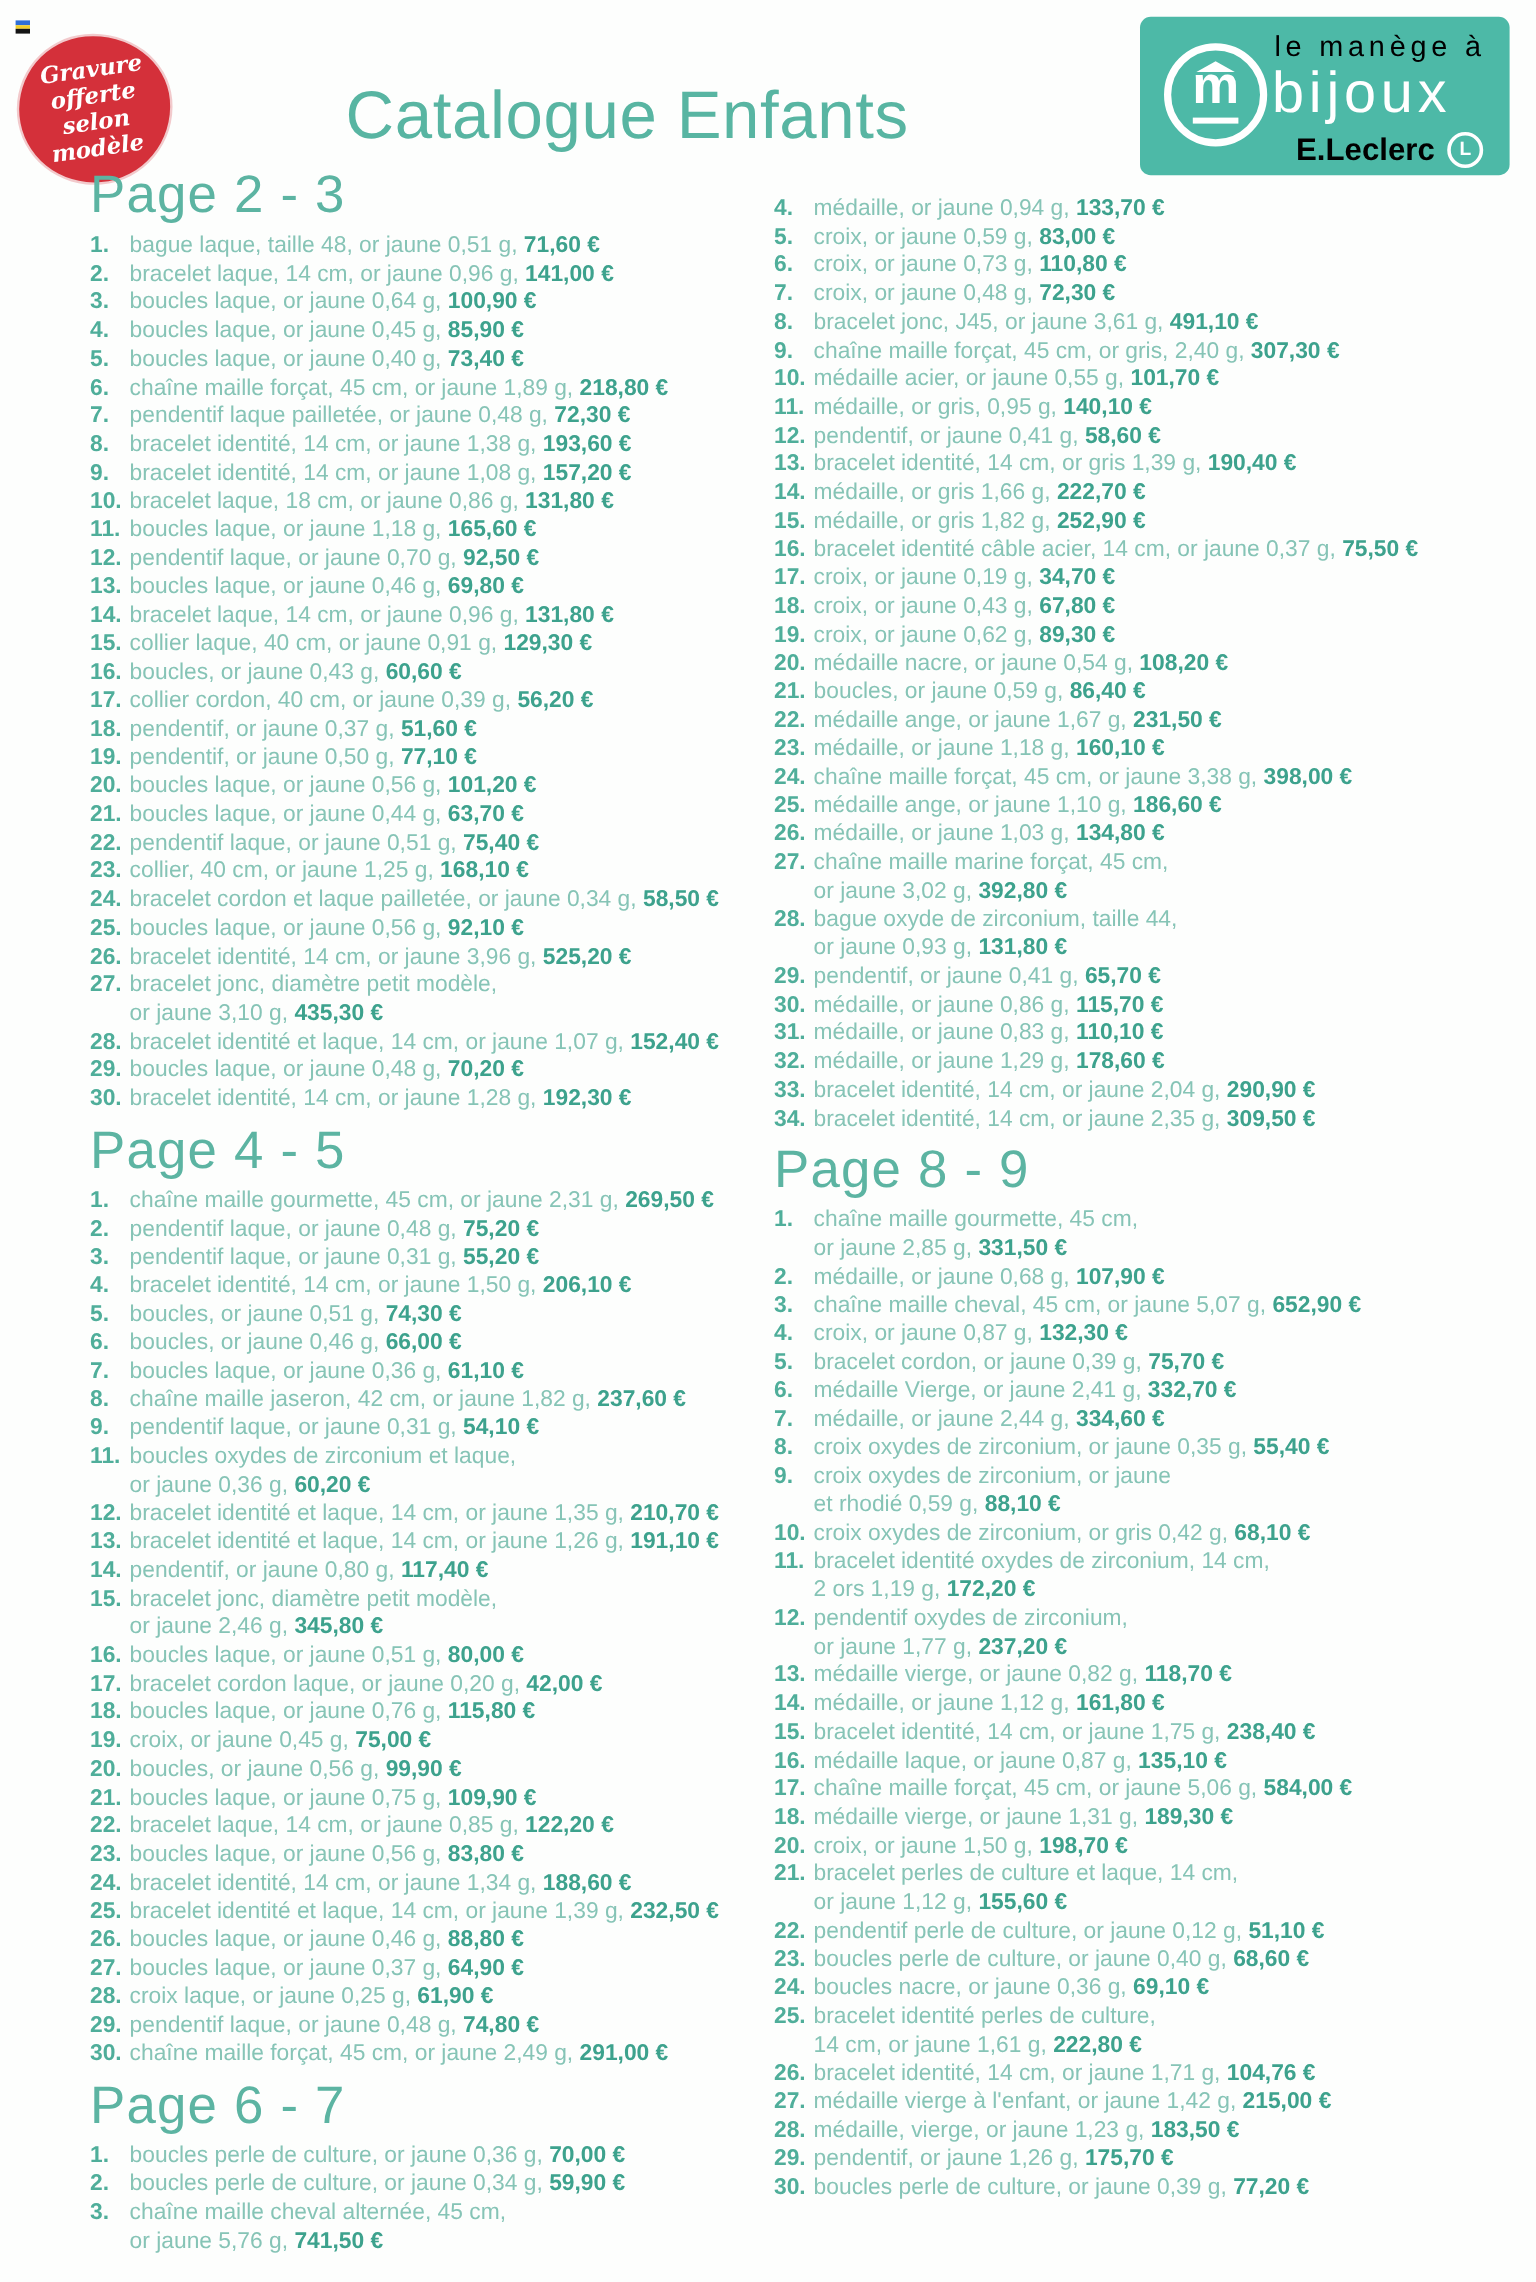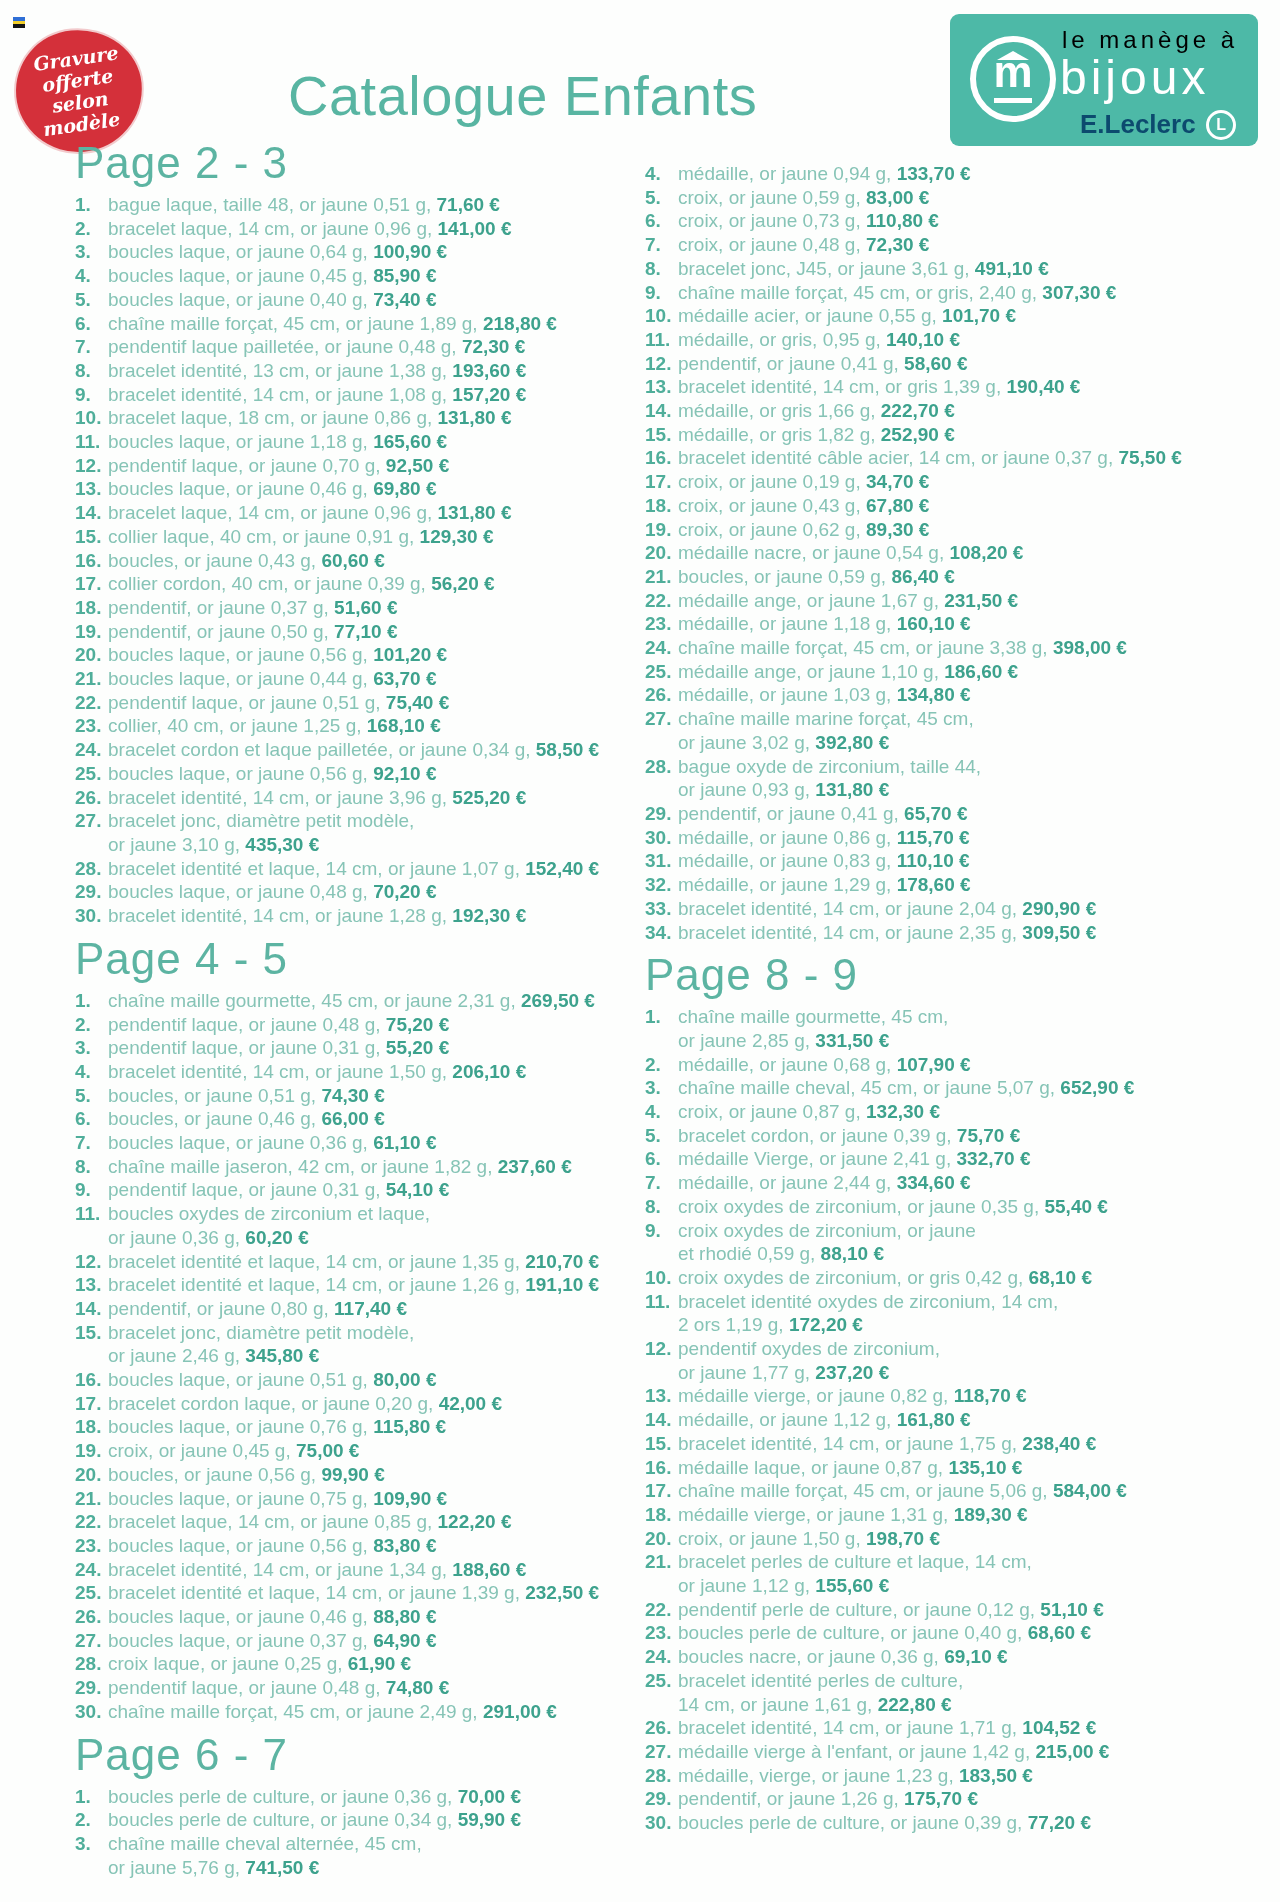--- a/index.html
+++ b/index.html
@@ -59,21 +59,21 @@
   .logo-base { position:absolute; left:50%; bottom:13px; transform:translateX(-50%); width:38px; height:5px; background:#fff; }
   .logo-line1 {
     position:absolute; left:112px; top:12px;
     font-size:24px; letter-spacing:4px; color:#000000; white-space:nowrap;
   }
   .logo-line2 {
     position:absolute; left:110px; top:36px;
     font-size:48px; letter-spacing:4px; color:#fff; white-space:nowrap;
   }
   .logo-brand-row { position:absolute; left:130px; top:95px; white-space:nowrap; }
-  .logo-brand { font-size:26px; font-weight:bold; color:#0c4a6e; vertical-align:middle; }
+  .logo-brand { font-size:26px; font-weight:bold; color:#000000; vertical-align:middle; }
   .logo-badge {
     display:inline-block; vertical-align:middle; margin-left:6px;
     width:24px; height:24px; border:3px solid #fff; border-radius:50%;
     font-size:16px; font-weight:bold; line-height:24px; text-align:center; color:#fff;
   }
 
   
   .col { position:absolute; }
   .col-left  { left:75px;  top:140px; width:470px; }
   .col-right { left:645px; top:162px; width:480px; }
@@ -145,21 +145,21 @@
     <div class="item">
       <div class="line"><span class="num">5.</span><span>boucles laque, or jaune 0,40 g, </span><span class="price">73,40 €</span></div>
     </div>
     <div class="item">
       <div class="line"><span class="num">6.</span><span>chaîne maille forçat, 45 cm, or jaune 1,89 g, </span><span class="price">218,80 €</span></div>
     </div>
     <div class="item">
       <div class="line"><span class="num">7.</span><span>pendentif laque pailletée, or jaune 0,48 g, </span><span class="price">72,30 €</span></div>
     </div>
     <div class="item">
-      <div class="line"><span class="num">8.</span><span>bracelet identité, 13 cm, or jaune 1,38 g, </span><span class="price">193,60 €</span></div>
+      <div class="line"><span class="num">8.</span><span>bracelet identité, 14 cm, or jaune 1,38 g, </span><span class="price">193,60 €</span></div>
     </div>
     <div class="item">
       <div class="line"><span class="num">9.</span><span>bracelet identité, 14 cm, or jaune 1,08 g, </span><span class="price">157,20 €</span></div>
     </div>
     <div class="item">
       <div class="line"><span class="num">10.</span><span>bracelet laque, 18 cm, or jaune 0,86 g, </span><span class="price">131,80 €</span></div>
     </div>
     <div class="item">
       <div class="line"><span class="num">11.</span><span>boucles laque, or jaune 1,18 g, </span><span class="price">165,60 €</span></div>
     </div>
@@ -492,21 +492,21 @@
       <div class="line"><span class="num">23.</span><span>boucles perle de culture, or jaune 0,40 g, </span><span class="price">68,60 €</span></div>
     </div>
     <div class="item">
       <div class="line"><span class="num">24.</span><span>boucles nacre, or jaune 0,36 g, </span><span class="price">69,10 €</span></div>
     </div>
     <div class="item">
       <div class="line"><span class="num">25.</span><span>bracelet identité perles de culture,</span></div>
       <div class="line cont"><span>14 cm, or jaune 1,61 g, </span><span class="price">222,80 €</span></div>
     </div>
     <div class="item">
-      <div class="line"><span class="num">26.</span><span>bracelet identité, 14 cm, or jaune 1,71 g, </span><span class="price">104,52 €</span></div>
+      <div class="line"><span class="num">26.</span><span>bracelet identité, 14 cm, or jaune 1,71 g, </span><span class="price">104,76 €</span></div>
     </div>
     <div class="item">
       <div class="line"><span class="num">27.</span><span>médaille vierge à l'enfant, or jaune 1,42 g, </span><span class="price">215,00 €</span></div>
     </div>
     <div class="item">
       <div class="line"><span class="num">28.</span><span>médaille, vierge, or jaune 1,23 g, </span><span class="price">183,50 €</span></div>
     </div>
     <div class="item">
       <div class="line"><span class="num">29.</span><span>pendentif, or jaune 1,26 g, </span><span class="price">175,70 €</span></div>
     </div>

